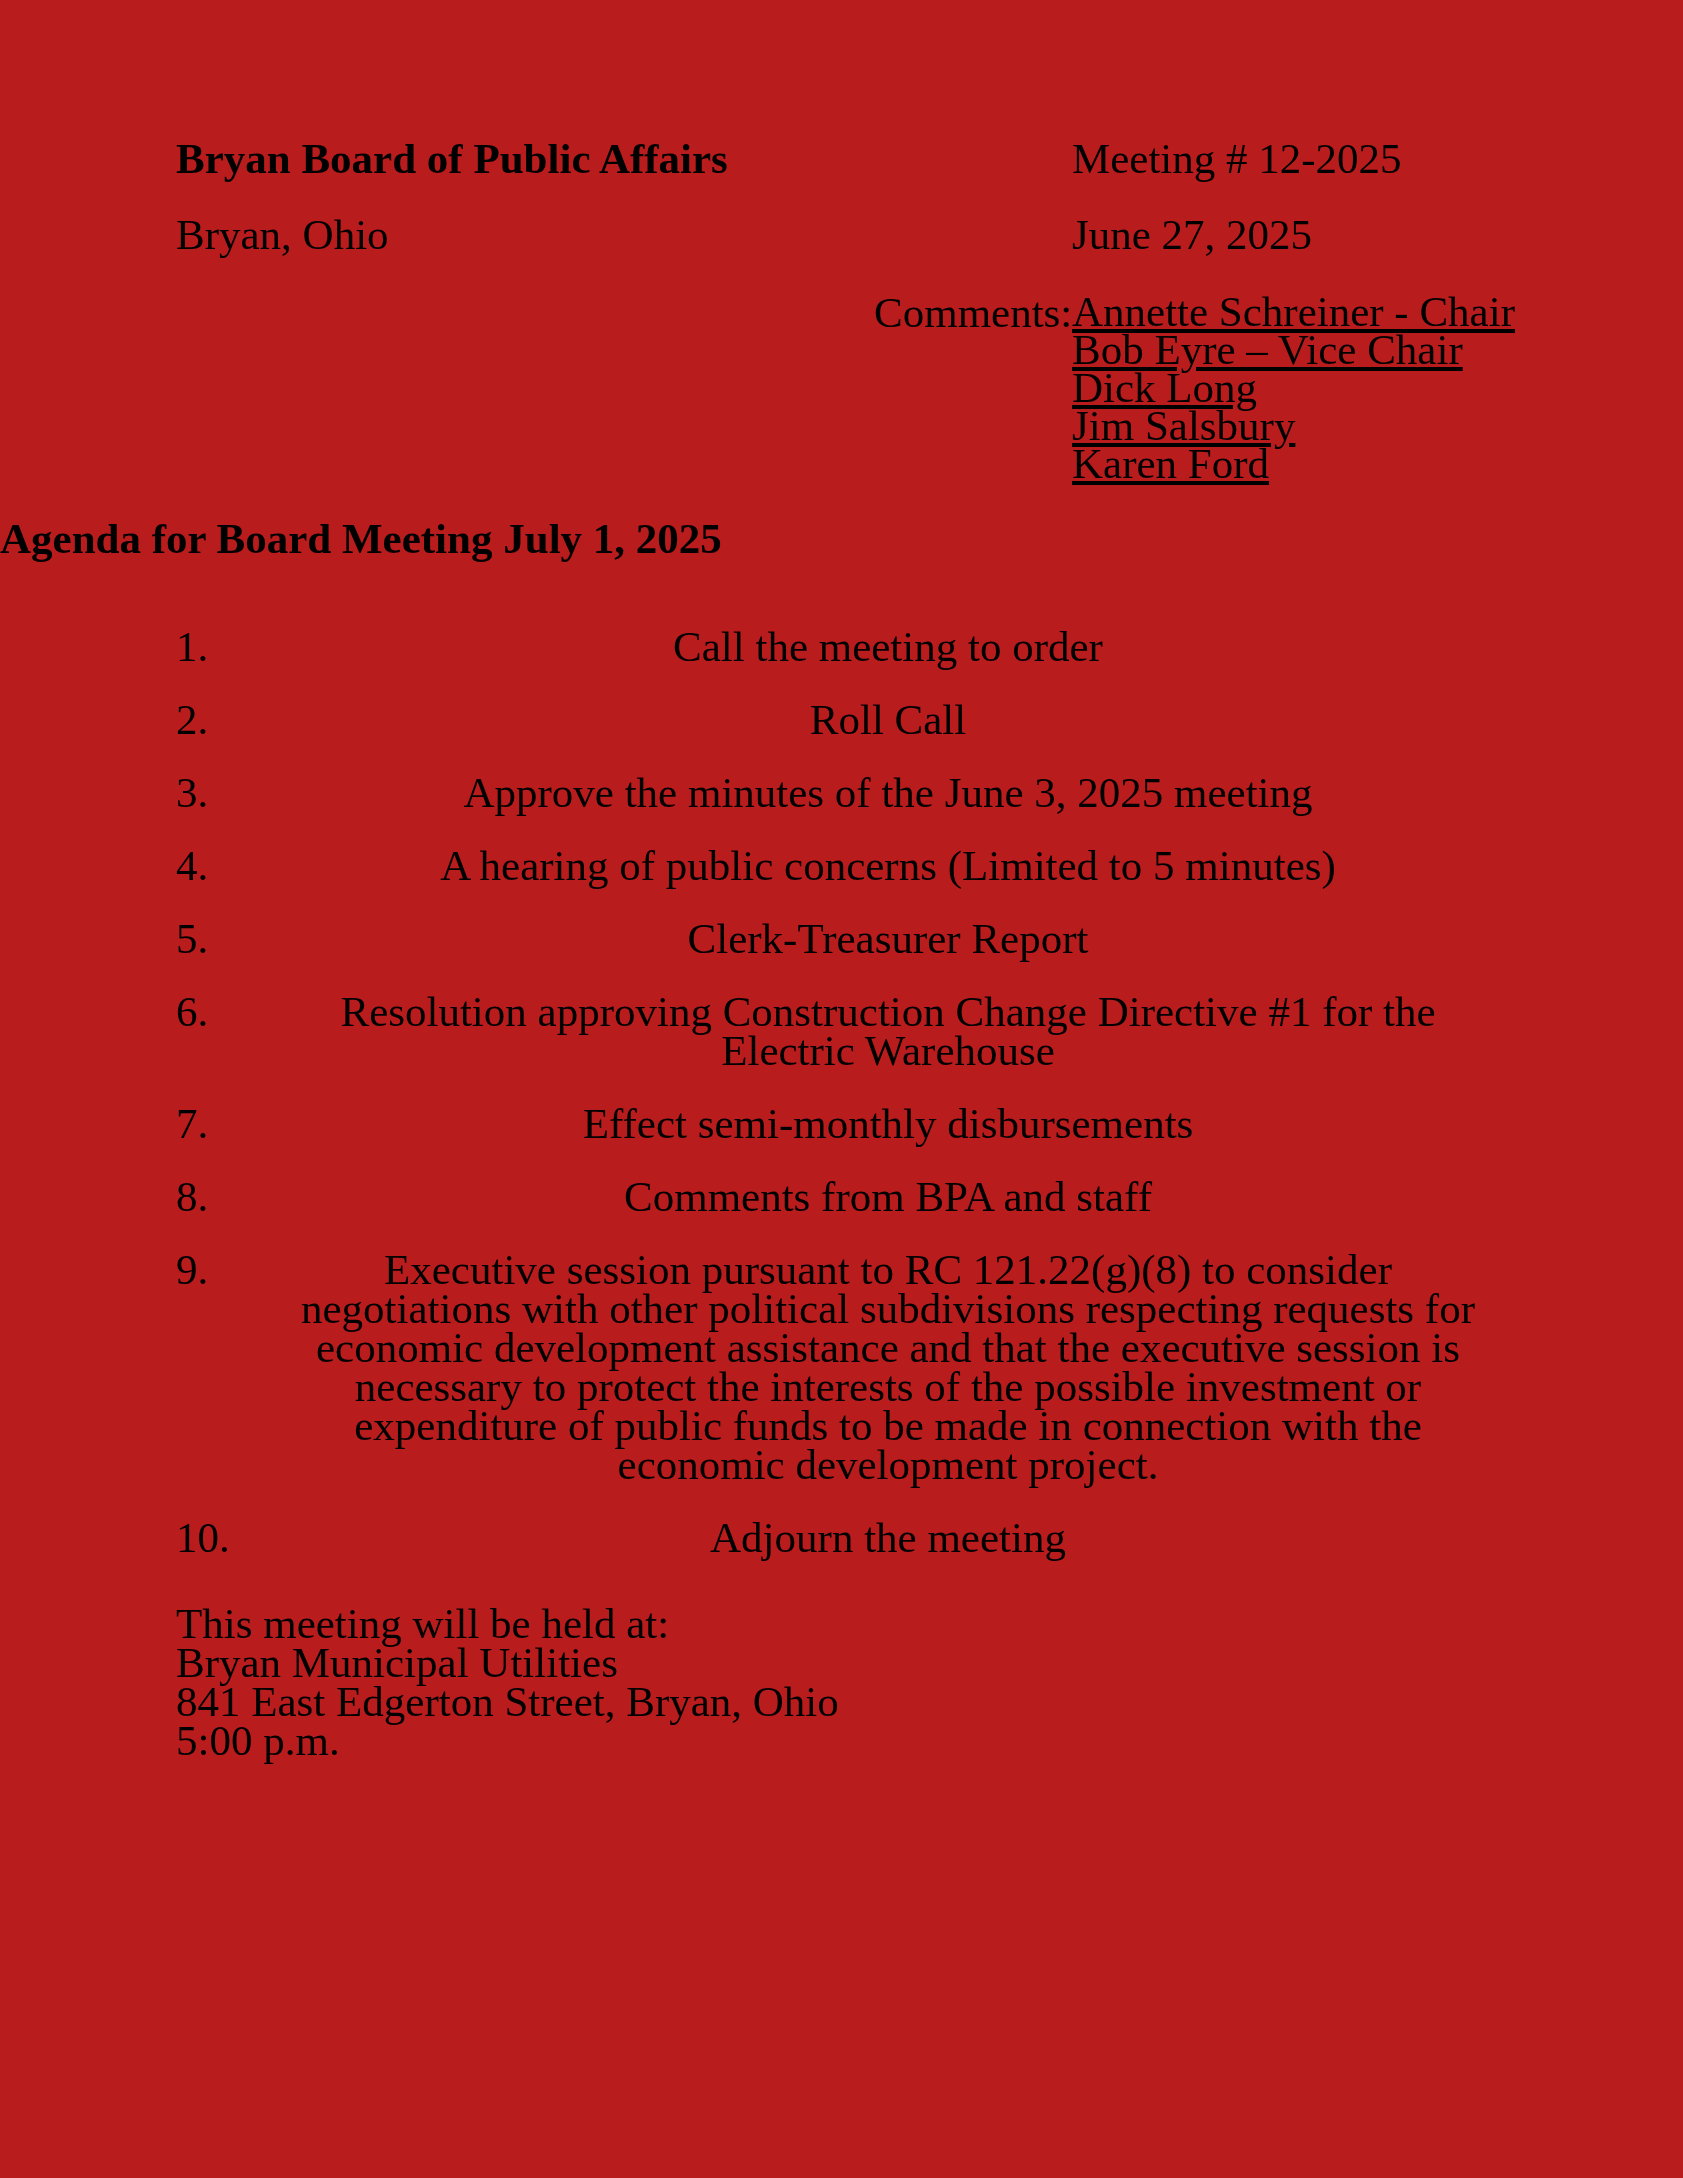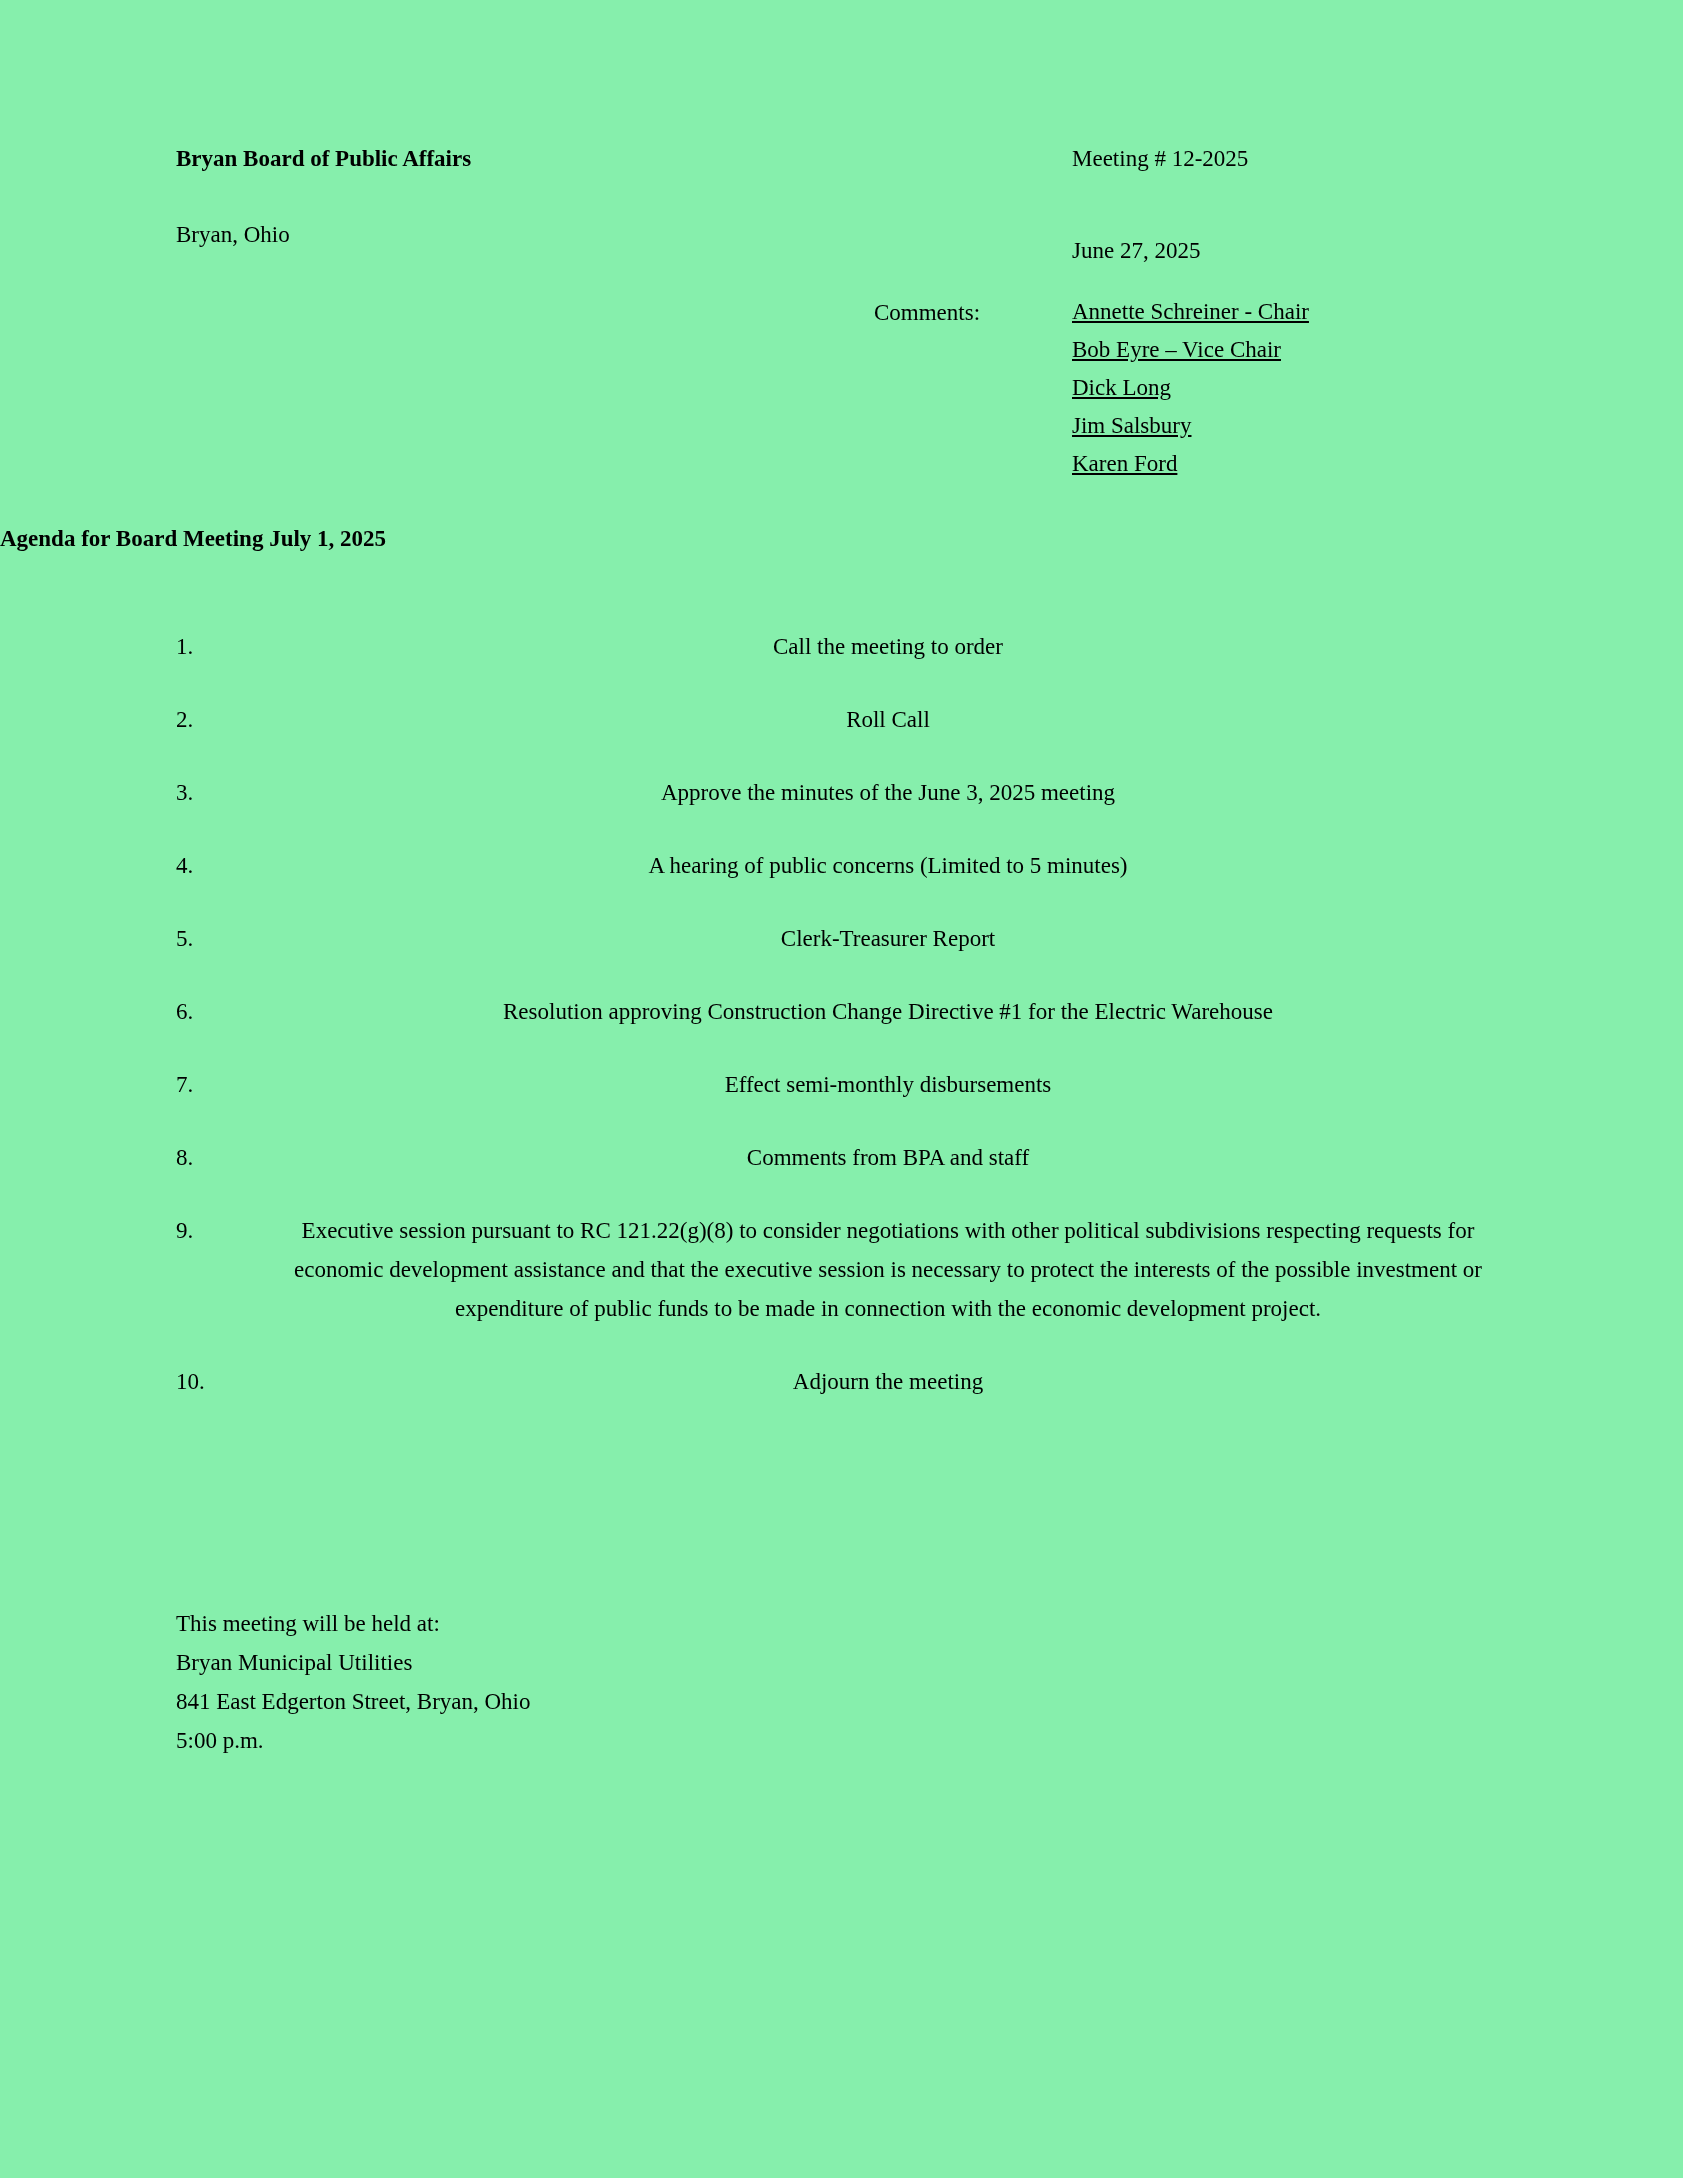--- a/index.html
+++ b/index.html
@@ -4,33 +4,33 @@
 <style>
   html, body {
     margin: 0;
     padding: 0;
     background: #ffffff;
   }
   .page {
     position: relative;
     width: 1683px;
     height: 2178px;
-    background: #86efac;
+    background: #b91c1c;
     font-family: "Liberation Serif", serif;
-    font-size: 23px;
+    font-size: 43px;
     line-height: 39px;
     color: #000000;
     overflow: hidden;
   }
   .abs { position: absolute; }
 
   .org-name     { left: 176px;  top: 139px; font-weight: bold; }
   .meeting-no   { left: 1072px; top: 139px; }
   .city         { left: 176px;  top: 215px; }
-  .meeting-date { left: 1072px; top: 215px; margin-top: 16px; }
+  .meeting-date { left: 1072px; top: 215px; }
 
   .members-label { left: 874px;  top: 293px; }
   .members-list  { left: 1072px; top: 293px; line-height: 38px; text-decoration: underline; }
 
   .agenda-title {
     left: 0; top: 519px;
     width: 1683px;
     font-weight: bold;
   }
 

